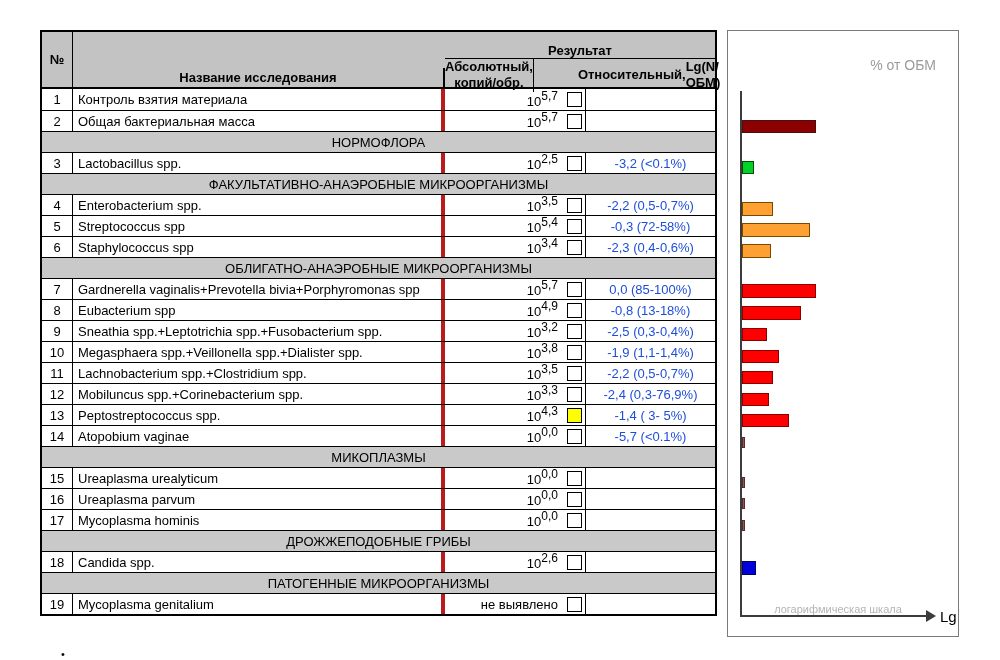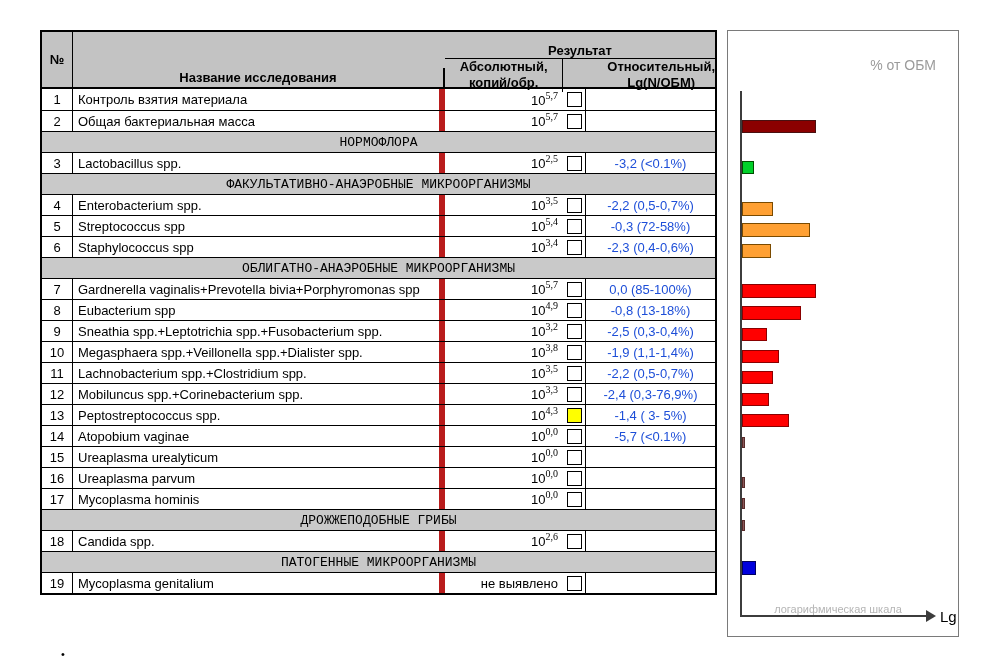--- a/index.html
+++ b/index.html
@@ -15,38 +15,38 @@
   .hdr .h-num { width:31px; border-right:1px solid #000; display:flex;
     align-items:center; justify-content:center; }
   .hdr .h-name { flex:1; border-right:2px solid #000; display:flex;
     align-items:center; justify-content:center;margin-top:36px; }
   .hdr .h-result-block { width:270px; display:flex; flex-direction:column; }
   .hdr .h-result { height:18px; border-bottom:1px solid #000; display:flex;
     align-items:center; justify-content:center;margin-top:11px; }
   .hdr .h-sub { flex:1; display:flex;gap:44px; }
   .hdr .h-abs { width:141px; border-right:1px solid #000; display:flex;
     flex-direction:column; align-items:center; justify-content:center; line-height:1.25; }
-  .hdr .h-rel { flex:1; display:flex; flex-direction:column; align-items:center;
+  .hdr .h-rel { flex:1; display:flex; flex-direction:row; align-items:center;
     justify-content:center; line-height:1.25; }
 
   .row { display:flex; height:21px; border-top:1px solid #000; background:#fff; }
   .row:first-child { border-top:none; }
   .c-num { width:31px; border-right:1px solid #000; display:flex;
     align-items:center; justify-content:center; }
-  .c-name { flex:1; border-right:6px solid #b91c1c; display:flex;
+  .c-name { flex:1; border-right:4px solid #b91c1c; display:flex;
     align-items:center; padding-left:5px; white-space:nowrap; overflow:hidden; }
   .c-abs { width:141px; border-right:1px solid #000; display:flex;
     align-items:center; justify-content:flex-end; padding-right:3px; }
   .c-rel { width:129px; display:flex; align-items:center; justify-content:center;
     color:#1d4ed8; }
   .abs-val { margin-right:9px; white-space:nowrap; }
-  .abs-val sup { font-size:10px; position:relative; top:-1px; vertical-align:super;font-family:Liberation Serif, serif; }
+  .abs-val sup { font-size:12px; position:relative; top:-1px; vertical-align:super; }
   .cb { width:15px; height:15px; border:1px solid #000; background:#fff; display:inline-block; }
   .row.section { background:#c9c9c9; justify-content:center; align-items:center; }
-  .row.section span { width:100%; text-align:center;font-family:Liberation Mono, monospace; }
+  .row.section span { width:100%; text-align:center; }
 
   
   #chart { position:absolute; left:727px; top:30px; width:232px; height:607px;
     border:1px solid #7a7a7a; background:#fff; }
   #chart-title { position:absolute; right:22px; top:26px; font-size:14px; color:#9b9b9b; }
   #y-axis { position:absolute; left:12px; top:60px; width:2px; height:525px; background:#3c3c3c; }
   #x-axis { position:absolute; left:12px; top:584px; width:188px; height:2px; background:#3c3c3c; }
   #x-arrow { position:absolute; left:198px; top:579px; width:0; height:0;
     border-left:10px solid #3c3c3c; border-top:6px solid transparent;
     border-bottom:6px solid transparent; }
@@ -210,20 +210,23 @@
           <div class="c-rel">-1,4 ( 3- 5%)</div>
         </div>
         <div class="row">
           <div class="c-num">14</div>
           <div class="c-name">Atopobium vaginae</div>
           <div class="c-abs">
             <span class="abs-val">10<sup>0,0</sup></span>
             <span class="cb" style="background: rgb(255, 255, 255);"></span>
           </div>
           <div class="c-rel">-5,7 (&lt;0.1%)</div>
+        </div>
+        <div class="row section">
+          <span>МИКОПЛАЗМЫ</span>
         </div>
         <div class="row">
           <div class="c-num">15</div>
           <div class="c-name">Ureaplasma urealyticum</div>
           <div class="c-abs">
             <span class="abs-val">10<sup>0,0</sup></span>
             <span class="cb" style="background: rgb(255, 255, 255);"></span>
           </div>
           <div class="c-rel"></div>
         </div>

